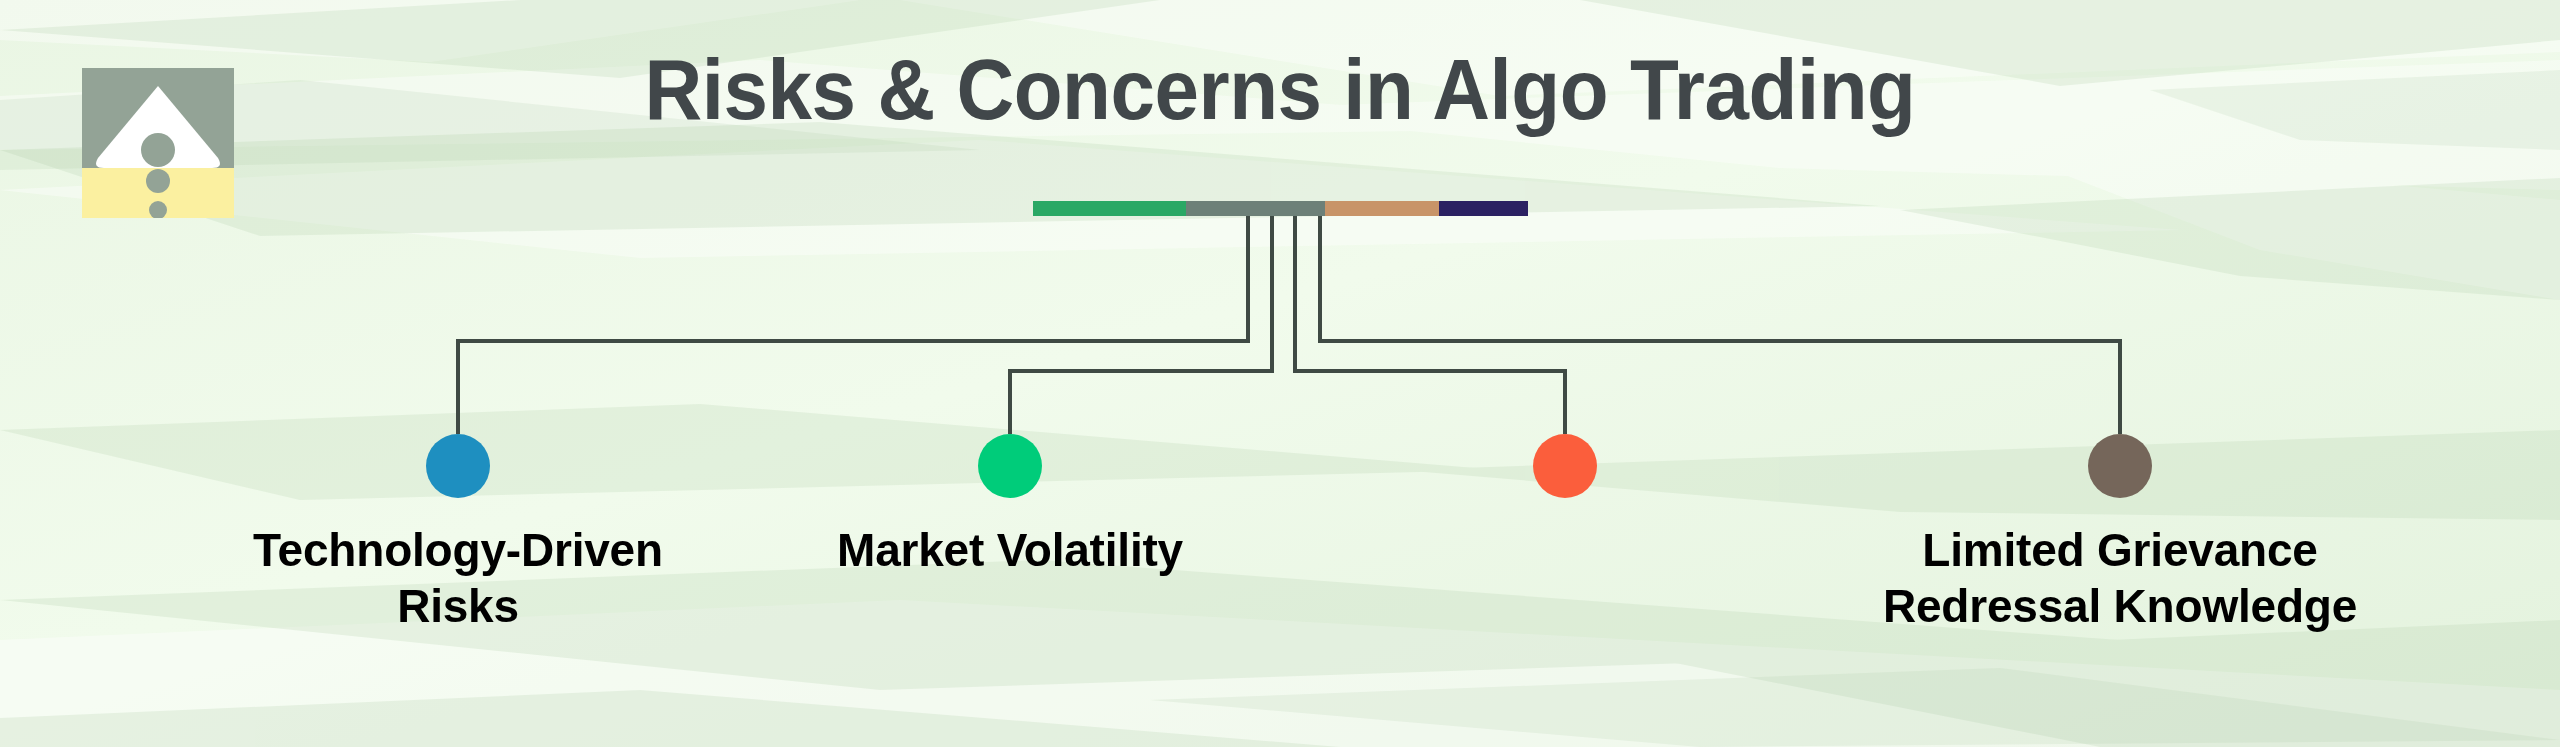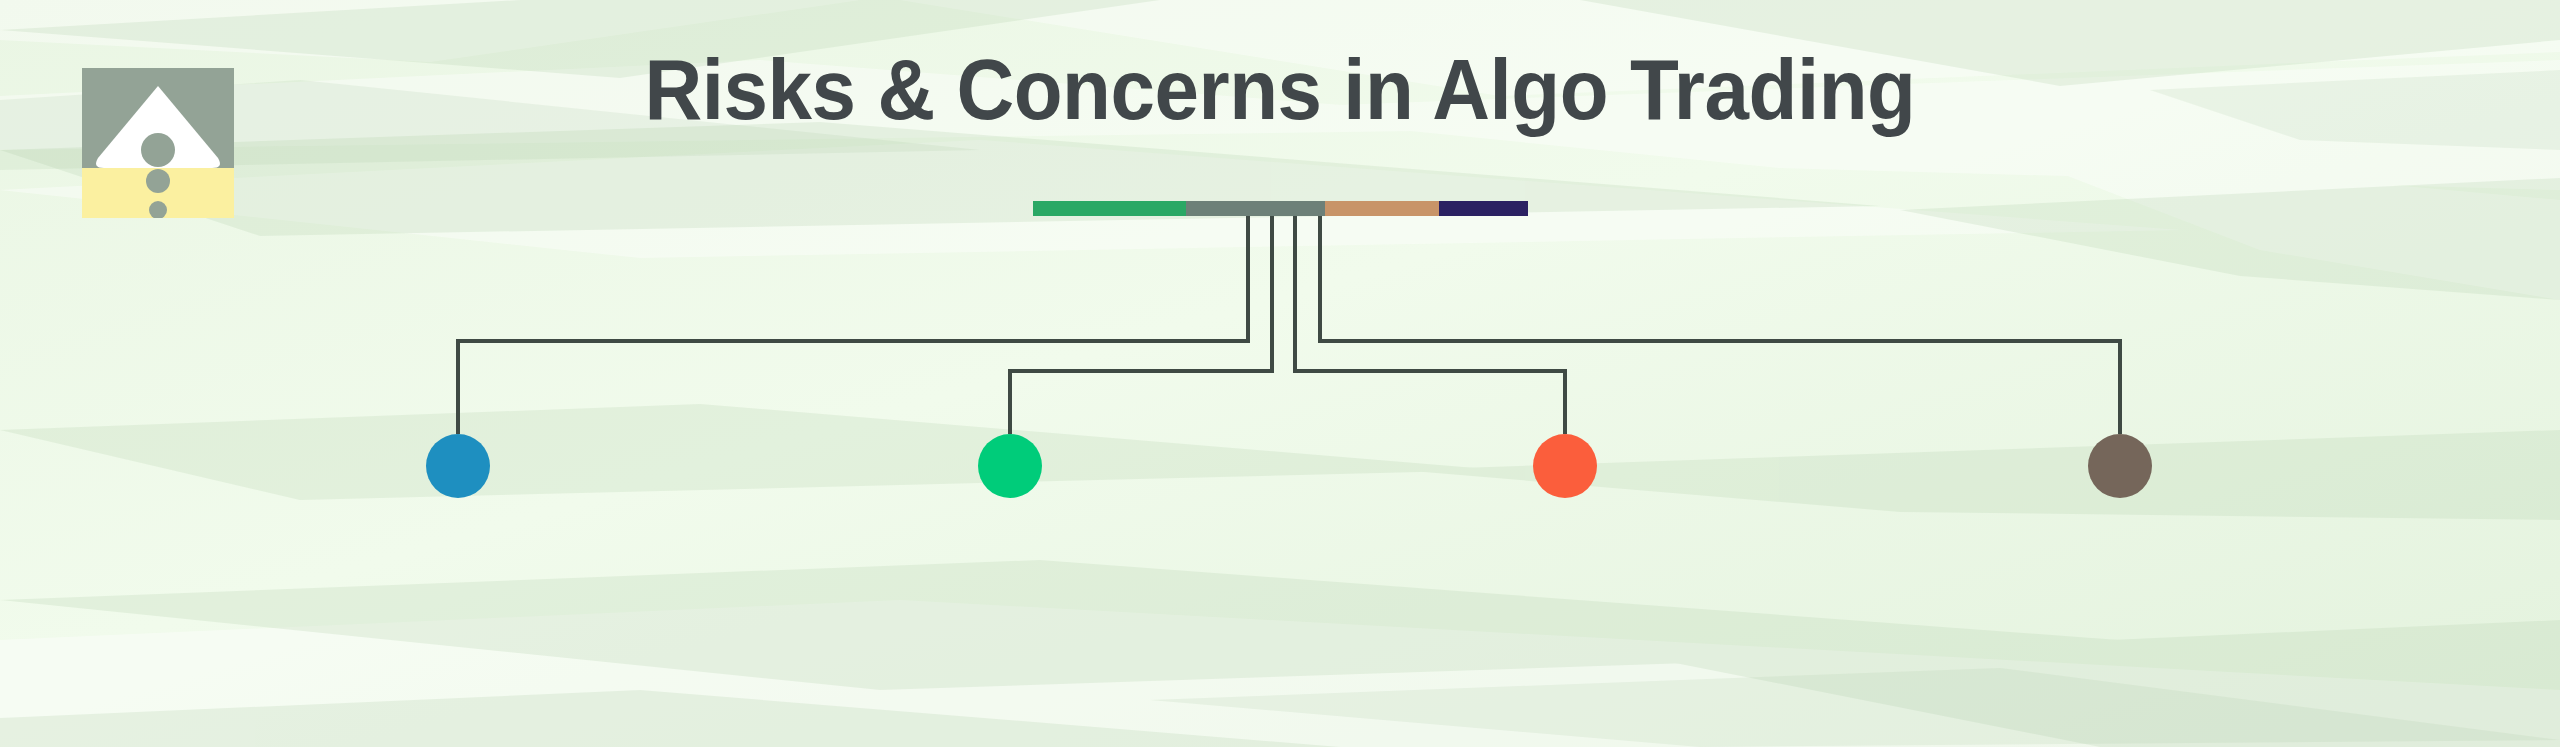--- a/index.html
+++ b/index.html
@@ -189,14 +189,19 @@
 
       <path d="M1320 216 L1320 341 L2120 341 L2120 434"></path>
     </g>
   </svg>
 
   <div class="node" style="left:458px;  top:466px; background:#1e8fc0;"></div>
   <div class="node" style="left:1010px; top:466px; background:#00cc7a;"></div>
   <div class="node" style="left:1565px; top:466px; background:#fb5e3c;"></div>
   <div class="node" style="left:2120px; top:466px; background:#75665a;"></div>
 
+  <div class="node-label" style="left:458px;  top:522px; width:560px;">Technology-Driven
+Risks</div>
+  <div class="node-label" style="left:1010px; top:522px; width:560px;">Market Volatility</div>
+  <div class="node-label" style="left:2120px; top:522px; width:620px;">Limited Grievance
+Redressal Knowledge</div>
 
 </div>
 
 </body></html>

